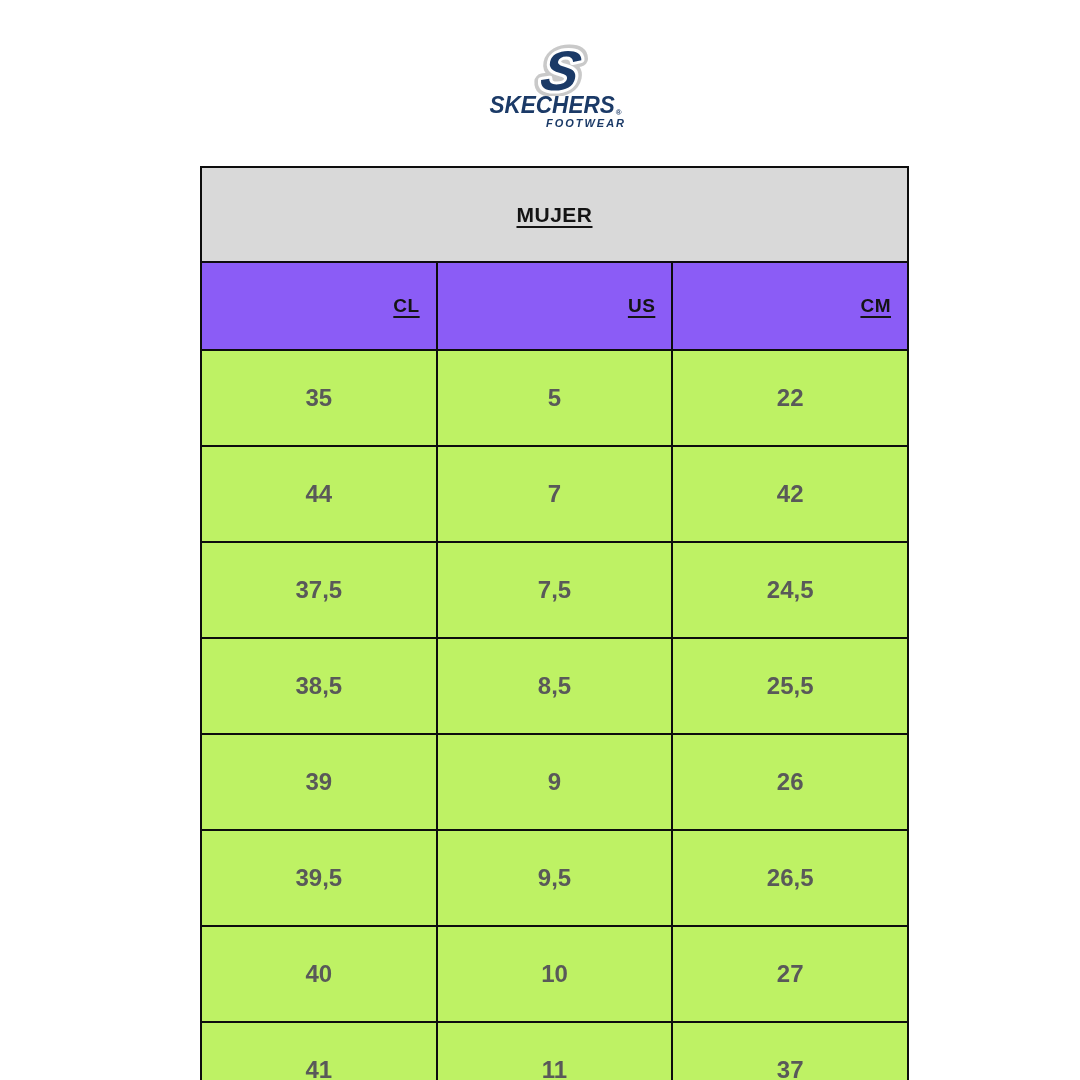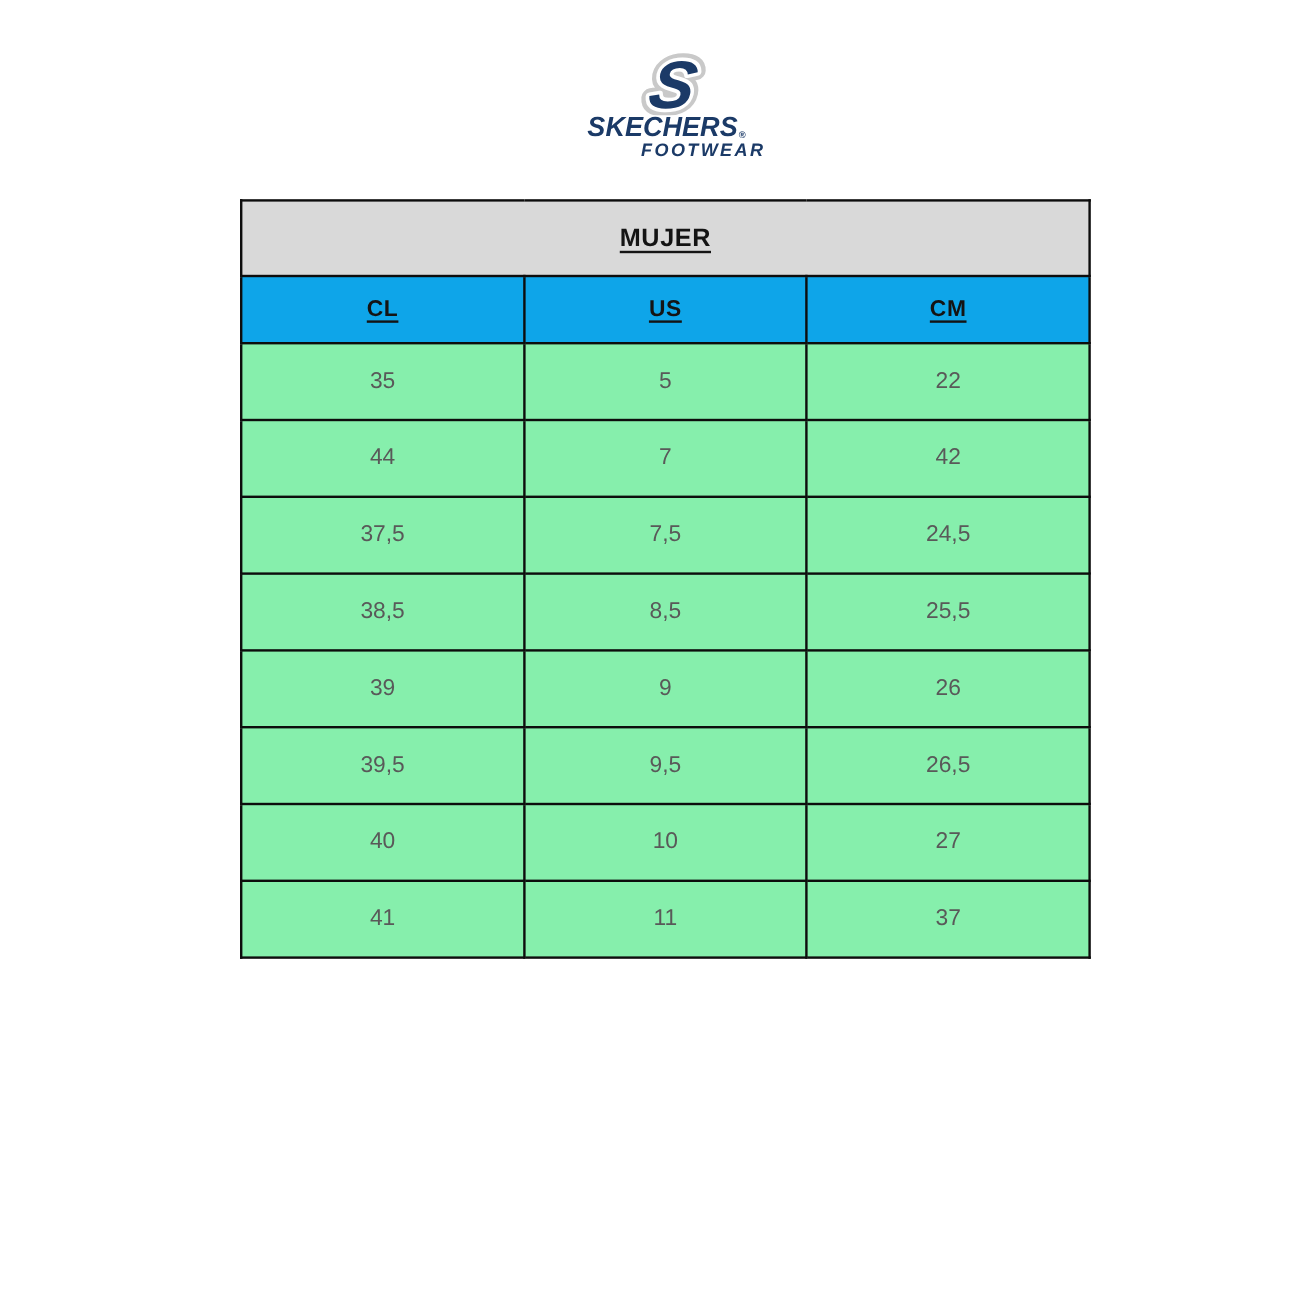--- a/index.html
+++ b/index.html
@@ -47,70 +47,71 @@
     position: relative;
     top: 2px;
     left: 1px;
   }
   .brand-sub {
     margin-top: 1px;
     padding-left: 62px;
     color: #1b3a67;
     font-weight: bold;
     font-style: italic;
-    font-size: 15px;
+    font-size: 11px;
     letter-spacing: 2px;
     line-height: 1;
     white-space: nowrap;
   }
 
   
   table.size-table {
     position: absolute;
     left: 200px;
     top: 166px;
     width: 709px;
     border-collapse: collapse;
     table-layout: fixed;
   }
   table.size-table th,
   table.size-table td {
     border: 2px solid #0d0d0d;
     text-align: center;
     vertical-align: middle;
-    padding: 0;
+    padding: 16px;
   }
   th.table-title {
     height: 61px;
     background: #d9d9d9;
     color: #141414;
     font-size: 21px;
     font-weight: bold;
     letter-spacing: 0.5px;
     text-decoration: underline;
     text-decoration-thickness: 2px;
     text-underline-offset: 4px;
   }
   tr.col-header-row th {
     height: 54px;
-    background: #0ea5e9;
+    background: #8b5cf6;
     color: #141414;
     font-size: 19px;
     font-weight: bold;
     letter-spacing: 0.5px;
     text-decoration: underline;
     text-decoration-thickness: 2px;
     text-underline-offset: 4px;
+    text-align: right;
   }
   tbody td {
     height: 62px;
     color: #595959;
-    font-size: 19px;
-    font-weight: normal;
-    background: #86efac;
+    font-size: 24px;
+    font-weight: bold;
+    background: #bef264;
   }
 </style>
 </head>
 <body>
 
 <div class="page">
 
   <div class="logo">
     <svg class="logo-mark" width="110" height="56" viewBox="0 0 110 56">
       <g transform="translate(57,50) skewX(-12)">

